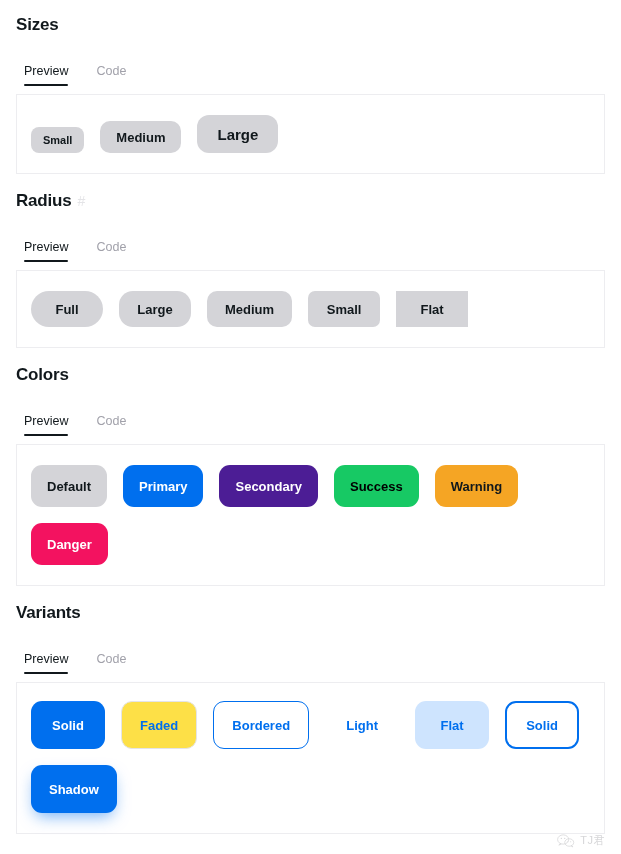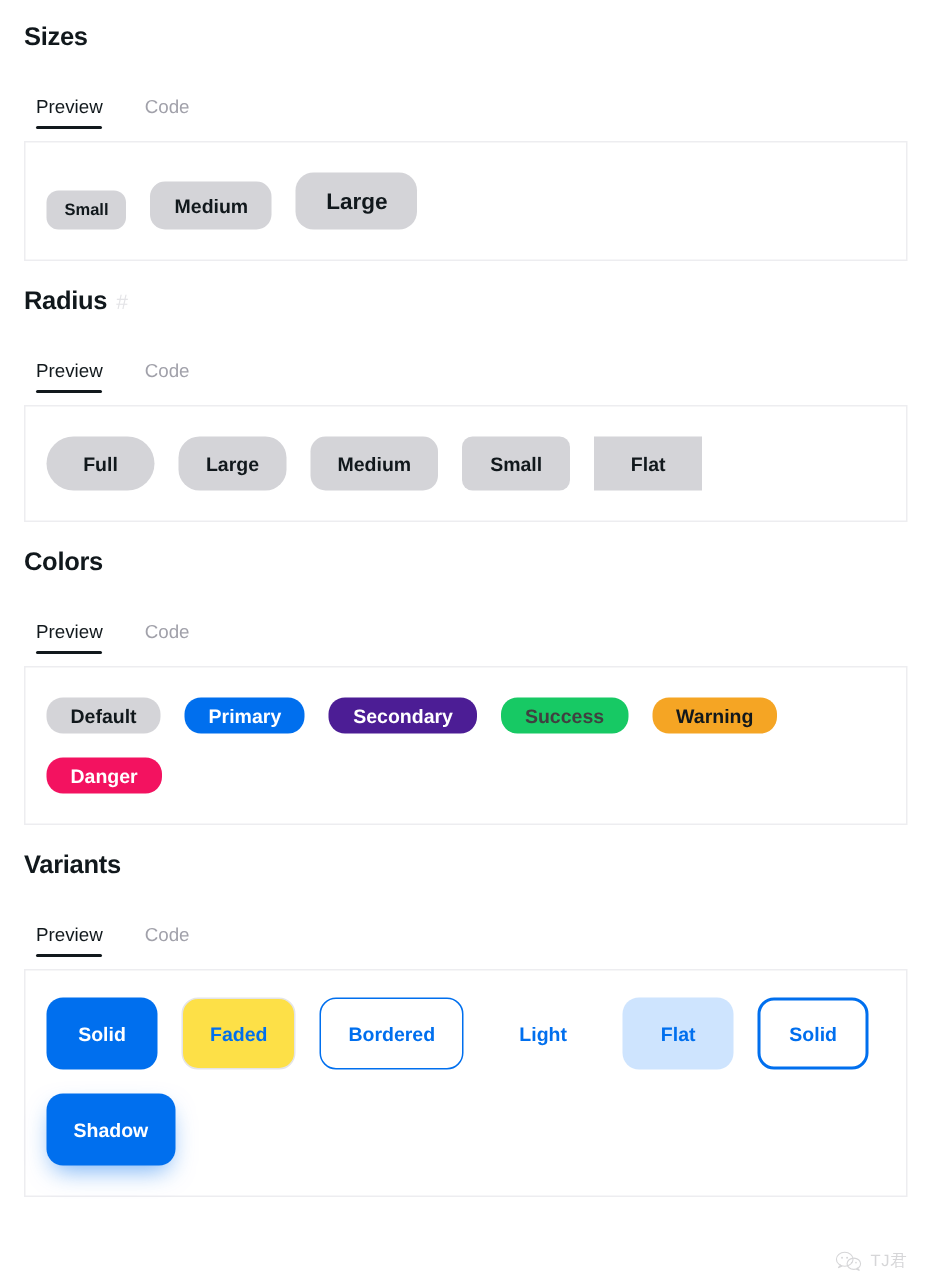--- a/index.html
+++ b/index.html
@@ -112,30 +112,30 @@
   .rad-full   { border-radius: 999px; }
   .rad-large  { border-radius: 14px; }
   .rad-medium { border-radius: 10px; }
   .rad-small  { border-radius: 7px; }
   .rad-none   { border-radius: 0; }
 
   .radius-btn { height: 36px; padding: 0 18px; font-size: 13px; min-width: 72px; }
 
   
   .color-btn {
-    height: 24px;
+    height: 42px;
     padding: 0 16px;
     font-size: 13px;
     border-radius: 11px;
     min-width: 70px;
   }
   .c-default   { background: #d4d4d8; color: #11181c; }
   .c-primary   { background: #006fee; color: #ffffff; }
   .c-secondary { background: #4c1d95; color: #ffffff; }
-  .c-success   { background: #17c964; color: #404040; }
+  .c-success   { background: #17c964; color: #000000; }
   .c-warning   { background: #f5a524; color: #11181c; }
   .c-danger    { background: #f31260; color: #ffffff; }
 
   
   .var-btn {
     height: 48px;
     padding: 0 18px;
     font-size: 13px;
     border-radius: 11px;
     min-width: 74px;

